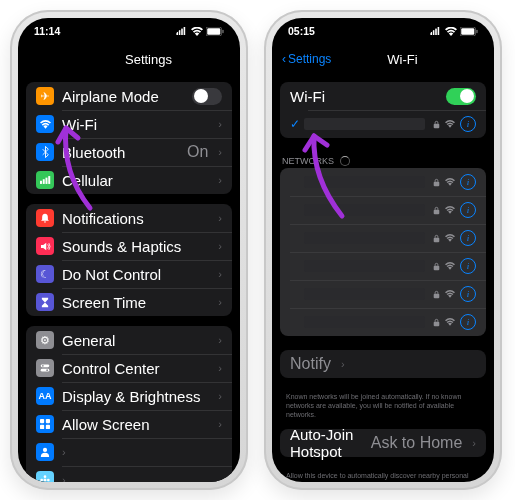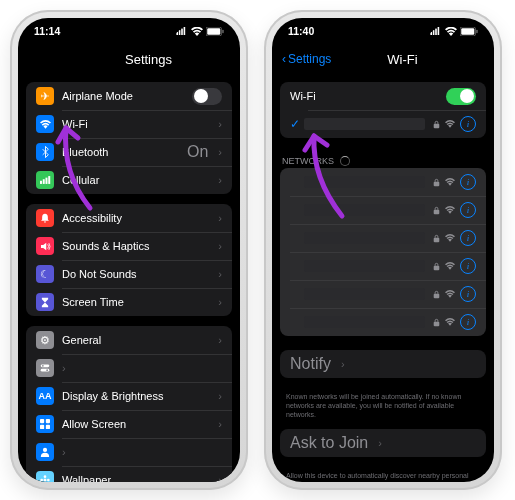--- a/index.html
+++ b/index.html
@@ -107,21 +107,21 @@
     height: 18px;
     border-radius: 4px;
     margin-right: 8px;
     display: flex;
     align-items: center;
     justify-content: center;
     font-size: 11px;
     color: #fff;
     flex-shrink: 0;
   }
-  .lbl { flex: 1; font-size: 11px; color: #fff; }
+  .lbl { flex: 1; font-size: 15px; color: #fff; }
   .sub { color: #8e8e93; font-size: 16px; margin-right: 10px; }
   .chevron { color: #5a5a5e; font-size: 11px; }
   .toggle {
     width: 30px; height: 17px; border-radius: 10px; position: relative;
   }
   .toggle::after {
     content: '';
     position: absolute;
     top: 1.5px; width: 14px; height: 14px;
     background: #fff; border-radius: 50%;
@@ -249,36 +249,36 @@
             <span class="chevron">›</span>
           </div>
         </div>
       <div class="group" id="g2">
           <div class="row">
             <span class="icon ic-red">
               <svg viewBox="0 0 14 14" width="10" height="10">
                 <path d="M7 1 Q3 1 3 6 L3 9 L1.5 11 H12.5 L11 9 V6 Q11 1 7 1 M5.5 12 a1.5 1.5 0 0 0 3 0" fill="#fff"></path>
               </svg>
             </span>
-            <span class="lbl">Accessibility</span>
+            <span class="lbl">Notifications</span>
             <span class="chevron">›</span>
           </div>
           <div class="row">
             <span class="icon ic-pink">
               <svg viewBox="0 0 14 12" width="11" height="9">
                 <path d="M1 4 H4 L8 1 V11 L4 8 H1 Z" fill="#fff"></path>
                 <path d="M10 3 Q12 6 10 9 M11.5 1.5 Q14.5 6 11.5 10.5" stroke="#fff" fill="none" stroke-width="1.1"></path>
               </svg>
             </span>
             <span class="lbl">Sounds &amp; Haptics</span>
             <span class="chevron">›</span>
           </div>
           <div class="row">
             <span class="icon ic-purple">☾</span>
-            <span class="lbl">Do Not Sounds</span>
+            <span class="lbl">Do Not Control</span>
             <span class="chevron">›</span>
           </div>
           <div class="row">
             <span class="icon ic-purple">
               <svg viewBox="0 0 10 14" width="8" height="11">
                 <path d="M1 1 H9 V3 L5 7 L9 11 V13 H1 V11 L5 7 L1 3 Z" fill="#fff"></path>
               </svg>
             </span>
             <span class="lbl">Screen Time</span>
             <span class="chevron">›</span>
@@ -292,20 +292,21 @@
           </div>
           <div class="row">
             <span class="icon ic-gray">
               <svg viewBox="0 0 14 14" width="10" height="10">
                 <rect x="1" y="2" width="12" height="4" rx="2" fill="#fff"></rect>
                 <rect x="1" y="8" width="12" height="4" rx="2" fill="#fff"></rect>
                 <circle cx="4" cy="4" r="1.3" fill="#8e8e93"></circle>
                 <circle cx="10" cy="10" r="1.3" fill="#8e8e93"></circle>
               </svg>
             </span>
+            <span class="lbl">Control Center</span>
             <span class="chevron">›</span>
           </div>
           <div class="row">
             <span class="icon ic-blue">
               <span style="font-size:9px;font-weight:700">AA</span>
             </span>
             <span class="lbl">Display &amp; Brightness</span>
             <span class="chevron">›</span>
           </div>
           <div class="row">
@@ -332,37 +333,36 @@
           <div class="row">
             <span class="icon ic-teal">
               <svg viewBox="0 0 12 12" width="10" height="10">
                 <circle cx="6" cy="6" r="1.8" fill="#fff"></circle>
                 <circle cx="6" cy="2" r="1.6" fill="#fff"></circle>
                 <circle cx="6" cy="10" r="1.6" fill="#fff"></circle>
                 <circle cx="2" cy="6" r="1.6" fill="#fff"></circle>
                 <circle cx="10" cy="6" r="1.6" fill="#fff"></circle>
               </svg>
             </span>
-            <span class="lbl">Wallpaper</span>
             <span class="chevron">›</span>
           </div>
         </div>
     </div>
     <svg class="arrow" style="top:100px;left:34px" viewBox="0 0 60 100">
       <path d="M 38 90 Q 10 55 14 10" stroke="#a030d8" stroke-width="5" fill="none" stroke-linecap="round"></path>
       <path d="M 14 10 L 6 24 M 14 10 L 26 20" stroke="#a030d8" stroke-width="5" fill="none" stroke-linecap="round"></path>
     </svg>
   </div>
 </div>
 
 <div class="phone">
   <div class="screen">
     <div class="notch"></div>
     <div class="statusbar">
-      <span>11:40</span>
+      <span>05:15</span>
       <span class="sb-icons">
         <svg width="12" height="8" viewBox="0 0 14 10">
             <rect x="0" y="6" width="2" height="4" fill="#fff"></rect>
             <rect x="3" y="4" width="2" height="6" fill="#fff"></rect>
             <rect x="6" y="2" width="2" height="8" fill="#fff"></rect>
             <rect x="9" y="0" width="2" height="10" fill="#fff"></rect>
           </svg>
         <svg width="12" height="9" viewBox="0 0 16 12">
             <path d="M8 12 L5 8.5 Q8 6 11 8.5 Z M2.5 6 Q8 1 13.5 6 L11.8 7.7 Q8 4.5 4.2 7.7 Z M0 3 Q8 -4 16 3 L14.3 4.7 Q8 -1 1.7 4.7 Z" fill="#fff"></path>
           </svg>
@@ -498,21 +498,22 @@
       <div class="wifi-group" style="margin-top:14px">
         <div class="wifi-row">
           <span class="sub">Notify</span>
           <span class="chevron">›</span>
         </div>
       </div>
       <div class="footer-text">Known networks will be joined automatically. If no known networks are available, you will be notified of available networks.</div>
 
       <div class="wifi-group" style="margin-top:2px">
         <div class="wifi-row">
-          <span class="sub">Ask to Join</span>
+          <span class="lbl">Auto-Join Hotspot</span>
+          <span class="sub">Ask to Home</span>
           <span class="chevron">›</span>
         </div>
       </div>
       <div class="footer-text">Allow this device to automatically discover nearby personal</div>
 
     </div>
     <svg class="arrow" style="top:110px;left:28px" viewBox="0 0 60 100">
       <path d="M 42 88 Q 12 50 14 8" stroke="#a030d8" stroke-width="5" fill="none" stroke-linecap="round"></path>
       <path d="M 14 8 L 5 22 M 14 8 L 27 17" stroke="#a030d8" stroke-width="5" fill="none" stroke-linecap="round"></path>
     </svg>

